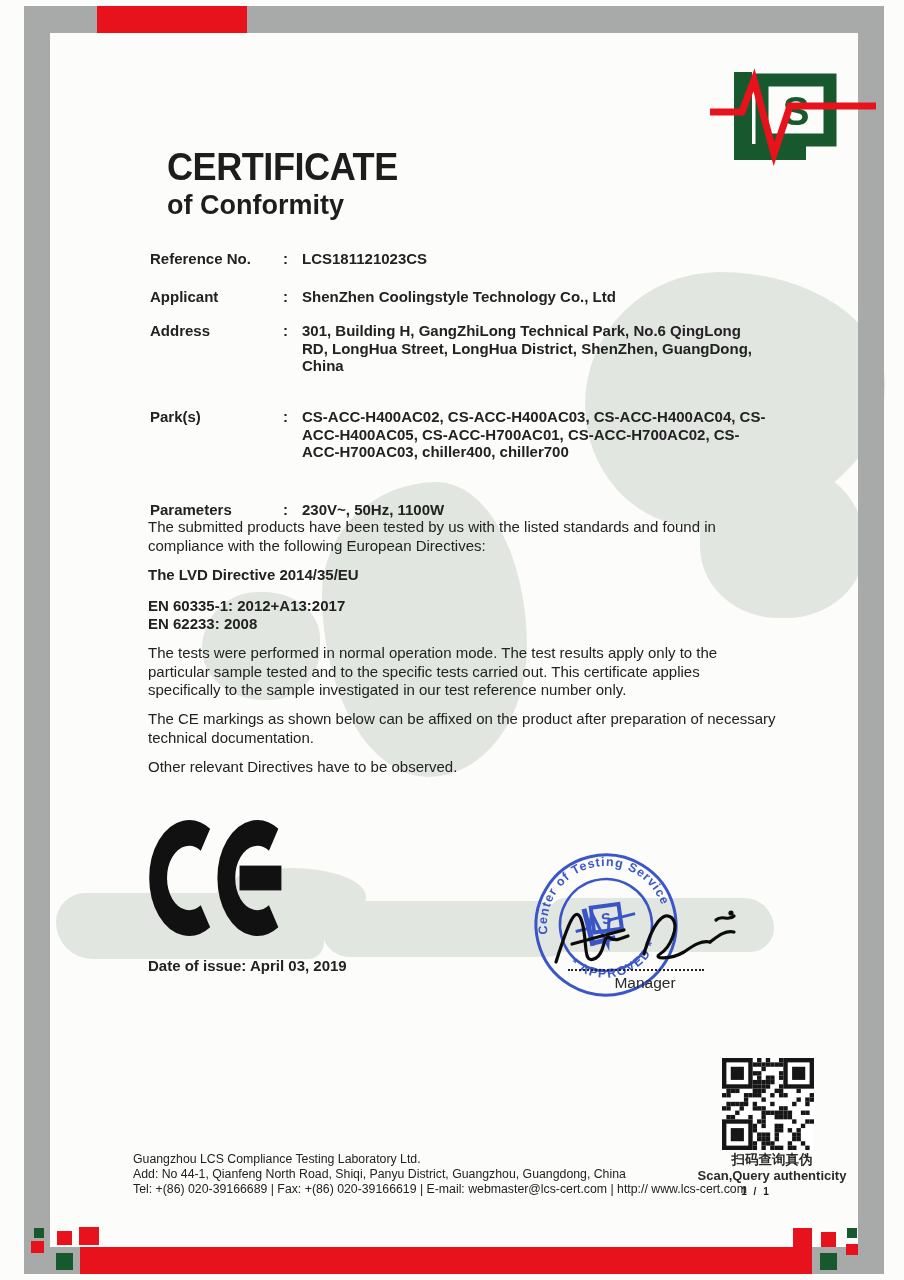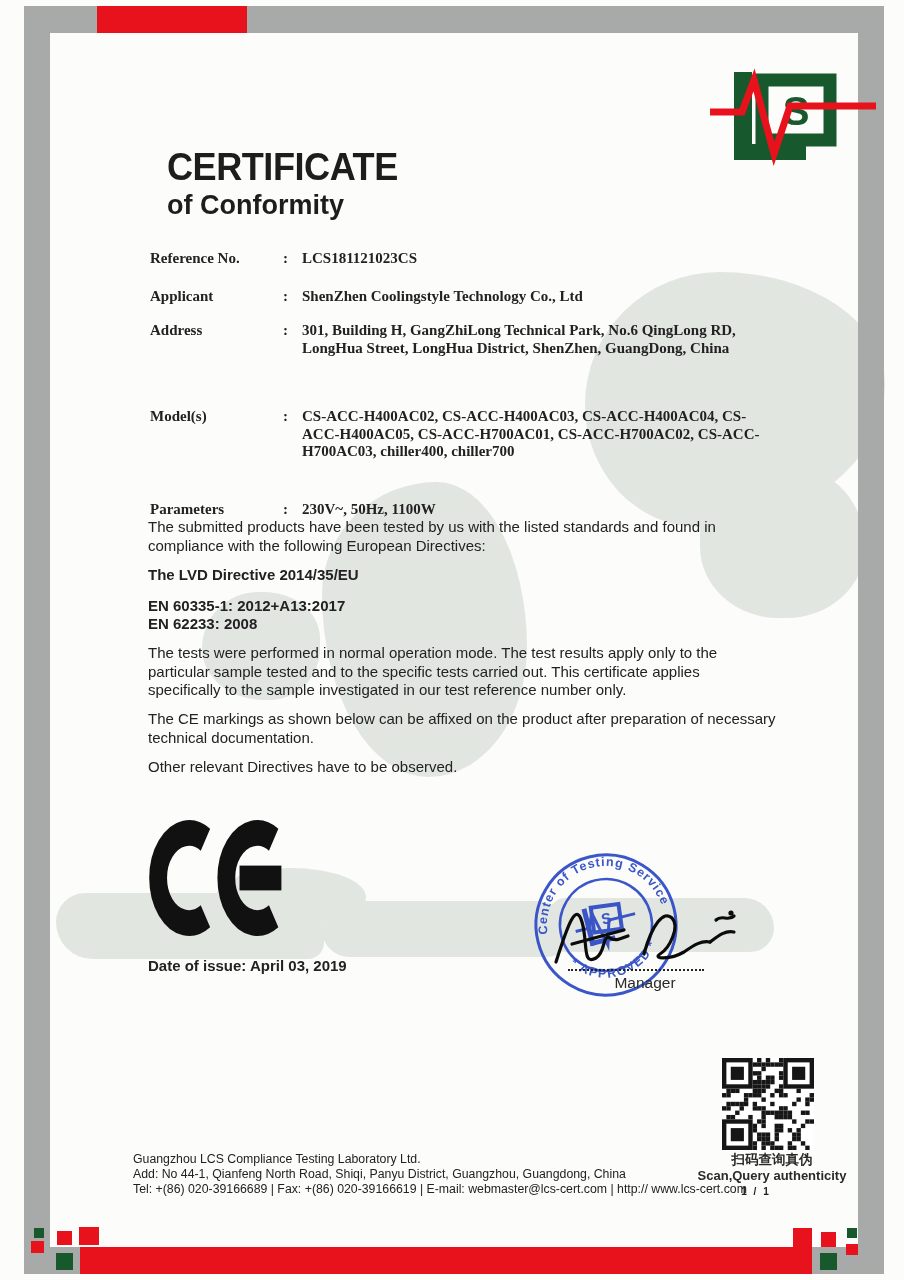--- a/index.html
+++ b/index.html
@@ -12,21 +12,21 @@
   .bar{position:absolute;background:#a7aaa8;}
   .accent{position:absolute;background:#e8121c;}
   .sq{position:absolute;}
   .sq.g{background:#17592d;}
   .sq.r{background:#e8121c;}
   
   .title1{position:absolute;left:167px;top:146px;font-size:38px;font-weight:bold;
           letter-spacing:-.5px;color:#1d1d1d;transform:scaleX(.95);transform-origin:left;}
   .title2{position:absolute;left:167px;top:190px;font-size:27px;font-weight:bold;color:#1d1d1d;}
   
-  .frow{position:absolute;left:150px;width:640px;font-size:15px;line-height:17.5px;font-family:Liberation Serif, serif;}
+  .frow{position:absolute;left:150px;width:640px;font-size:15px;line-height:17.5px;}
   .flabel{display:inline-block;width:133px;font-weight:bold;vertical-align:top;}
   .fcolon{display:inline-block;width:19px;font-weight:bold;vertical-align:top;}
   .fvalue{display:inline-block;width:468px;font-weight:bold;vertical-align:top;}
   
   .para{position:absolute;left:148px;width:628px;font-size:15px;line-height:18.5px;color:#222;}
   .bold{font-weight:bold;}
   
   .stamp{position:absolute;left:531px;top:850px;width:150px;height:150px;
          transform:rotate(-14deg);opacity:.92;}
   .sig{position:absolute;left:552px;top:896px;width:196px;height:92px;}
@@ -94,21 +94,21 @@
   <div class="frow" style="top:250px">
     <span class="flabel">Reference No.</span><span class="fcolon">:</span><span class="fvalue">LCS181121023CS</span>
   </div>
   <div class="frow" style="top:288px">
     <span class="flabel">Applicant</span><span class="fcolon">:</span><span class="fvalue">ShenZhen Coolingstyle Technology Co., Ltd</span>
   </div>
   <div class="frow" style="top:322px">
     <span class="flabel">Address</span><span class="fcolon">:</span><span class="fvalue">301, Building H, GangZhiLong Technical Park, No.6 QingLong RD, LongHua Street, LongHua District, ShenZhen, GuangDong, China</span>
   </div>
   <div class="frow" style="top:408px">
-    <span class="flabel">Model(s)</span><span class="fcolon">:</span><span class="fvalue">CS-ACC-H400AC02, CS-ACC-H400AC03, CS-ACC-H400AC04, CS-ACC-H400AC05, CS-ACC-H700AC01, CS-ACC-H700AC02, CS-ACC-H700AC03, chiller400, chiller700</span>
+    <span class="flabel">Park(s)</span><span class="fcolon">:</span><span class="fvalue">CS-ACC-H400AC02, CS-ACC-H400AC03, CS-ACC-H400AC04, CS-ACC-H400AC05, CS-ACC-H700AC01, CS-ACC-H700AC02, CS-ACC-H700AC03, chiller400, chiller700</span>
   </div>
   <div class="frow" style="top:501px">
     <span class="flabel">Parameters</span><span class="fcolon">:</span><span class="fvalue">230V~, 50Hz, 1100W</span>
   </div>
 
   <div class="para" style="top:518px">The submitted products have been tested by us with the listed standards and found in compliance with the following European Directives:</div>
   <div class="para bold" style="top:566px">The LVD Directive 2014/35/EU</div>
   <div class="para bold" style="top:597px">EN 60335-1: 2012+A13:2017</div>
   <div class="para bold" style="top:615px">EN 62233: 2008</div>
   <div class="para" style="top:644px">The tests were performed in normal operation mode. The test results apply only to the particular sample tested and to the specific tests carried out. This certificate applies specifically to the sample investigated in our test reference number only.</div>

